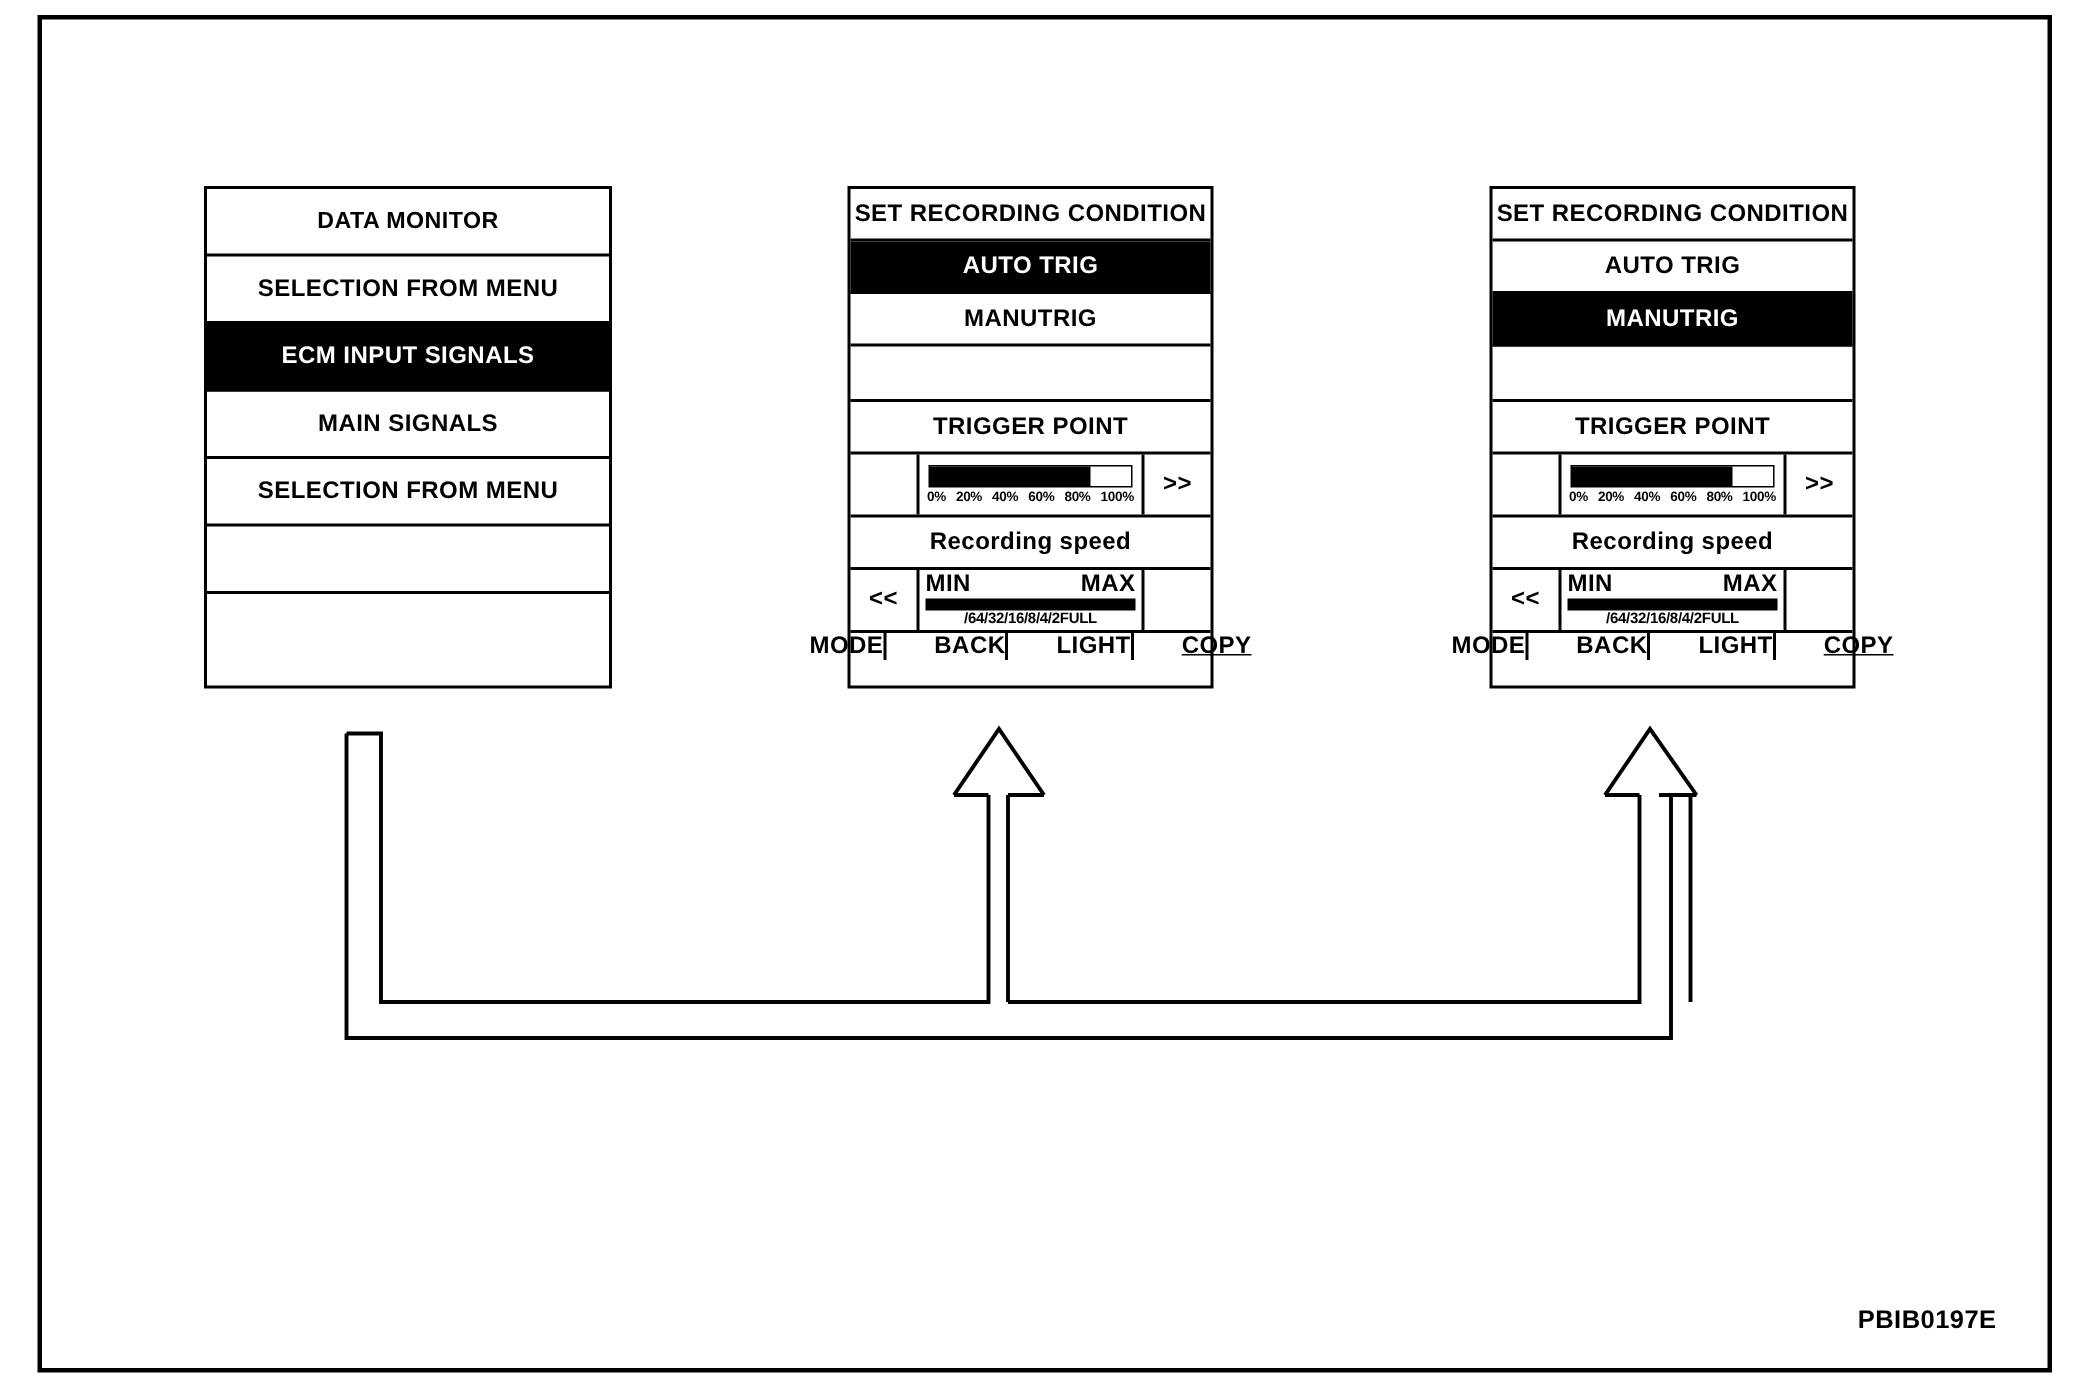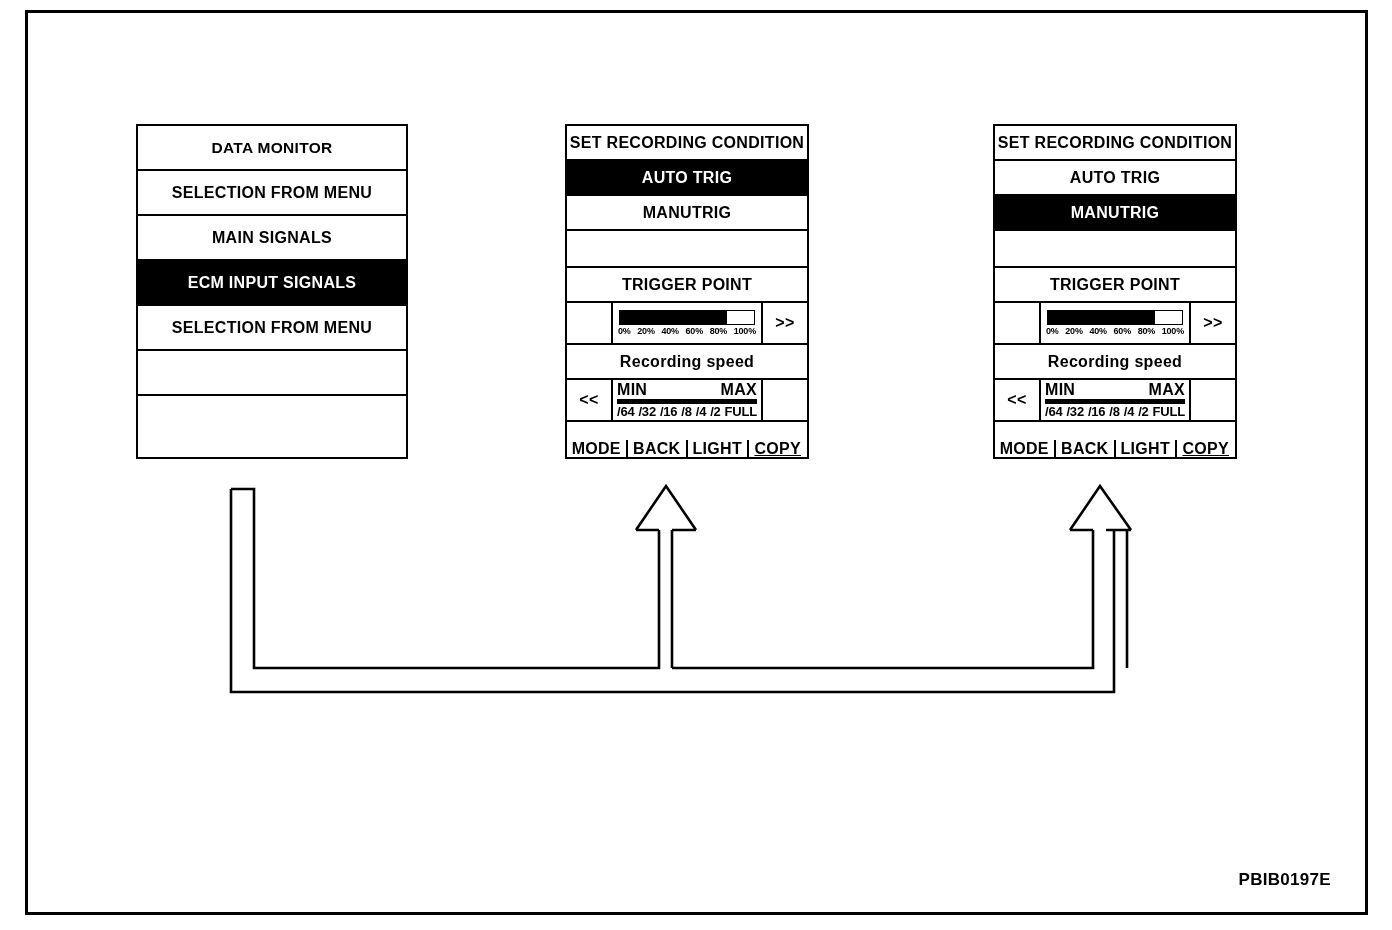--- a/index.html
+++ b/index.html
@@ -51,25 +51,25 @@
   .tp-fill{position:absolute;left:0;top:0;bottom:0;background:#000;}
   .tp-scale{display:flex;justify-content:space-between;font-size:9px;
             font-weight:bold;margin-top:1px;padding:0 1px;letter-spacing:-.2px;}
 
   
   .sp-top{display:flex;justify-content:space-between;font-size:16px;
           font-weight:bold;line-height:1;}
   .sp-track{height:13px;border:1px solid #000;box-sizing:border-box;
             position:relative;background:#fff;margin:1px 0;}
   .sp-fill{position:absolute;left:0;top:0;bottom:0;background:#000;}
-  .sp-scale{display:flex;justify-content:space-between;font-size:13px;
+  .sp-scale{display:flex;justify-content:center;font-size:10px;
             font-weight:bold;line-height:1;letter-spacing:-.2px;}
 
   
-  .btnrow{display:flex;align-items:flex-end;}
+  .btnrow{display:flex;align-items:flex-start;gap:32px;}
   .btnrow .cell{flex:1;display:flex;align-items:center;justify-content:center;
                 font-size:16px;font-weight:bold;border-right:2px solid #000;
                 box-sizing:border-box;}
   .btnrow .cell:last-child{border-right:none;text-decoration:underline;}
 
   
   #wires{position:absolute;left:0;top:0;width:1392px;height:930px;
          pointer-events:none;}
 
   
@@ -77,22 +77,22 @@
            font-weight:bold;letter-spacing:.3px;}
 </style>
 </head>
 <body>
 
 <div id="frame">
 
   <div class="panel" id="panel1">
     <div class="row title">DATA MONITOR</div>
     <div class="row">SELECTION FROM MENU</div>
+    <div class="row inv">ECM INPUT SIGNALS</div>
     <div class="row">MAIN SIGNALS</div>
-    <div class="row inv">ECM INPUT SIGNALS</div>
     <div class="row">SELECTION FROM MENU</div>
     <div class="row blank"></div>
     <div class="row blank"></div>
   </div>
 
   <div class="panel lcd" id="panel2">
     <div class="row r-title">SET RECORDING CONDITION</div>
     <div class="row r-opt inv">AUTO TRIG</div>
     <div class="row r-opt">MANUTRIG</div>
     <div class="row r-gap blank"></div>

